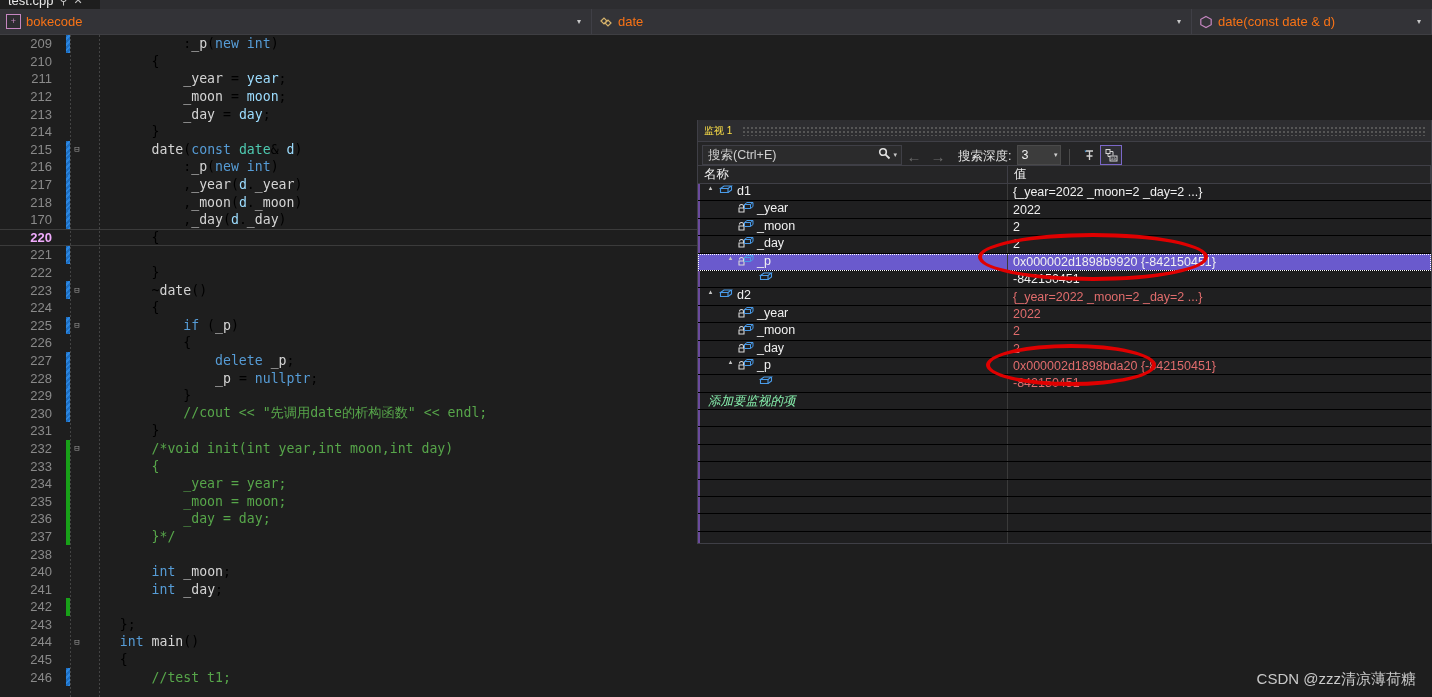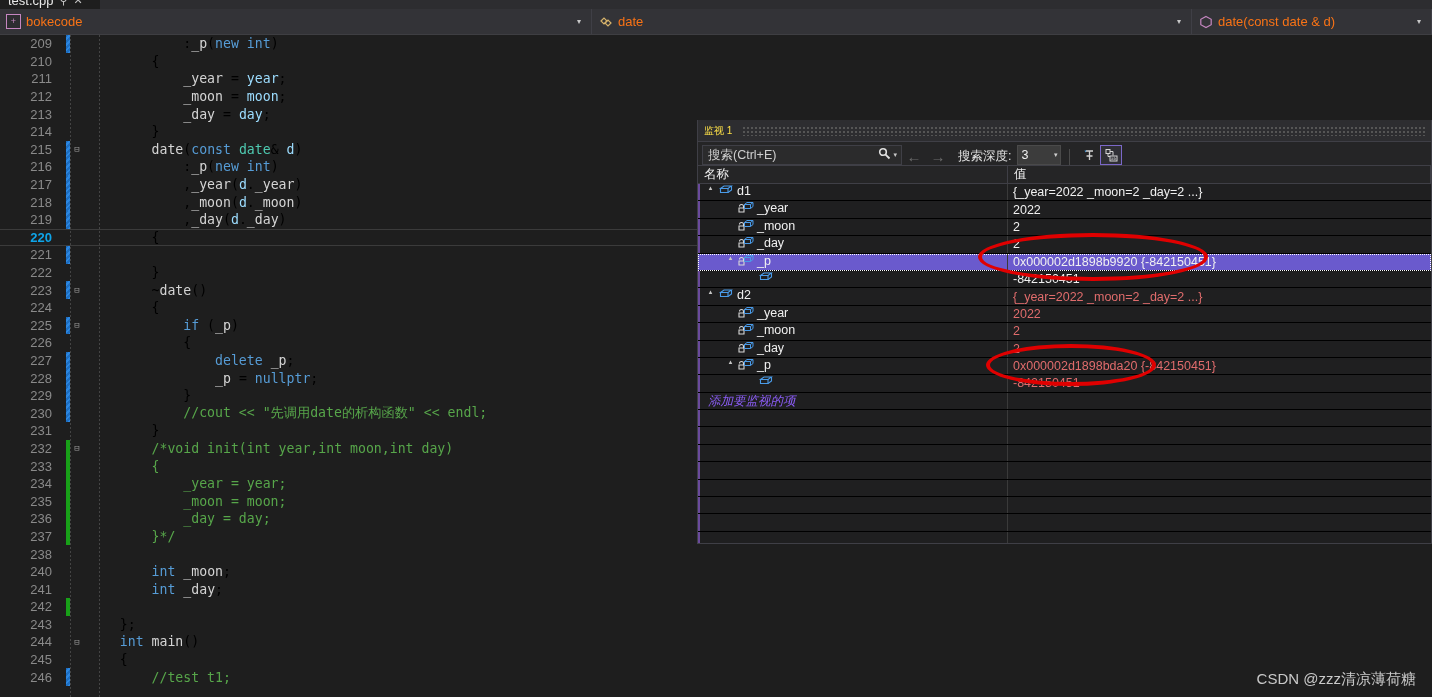--- a/index.html
+++ b/index.html
@@ -63,21 +63,21 @@
   .row {
     position:relative; height:17.6px; display:flex; align-items:center;
     font-family:"DejaVu Sans Mono", monospace; font-size:13.2px; white-space:pre;padding-left:8px;
   }
   .row.current { border-top:1px solid #3b3b3b; border-bottom:1px solid #3b3b3b; }
   .ln {
     width:52px; text-align:right; padding-right:8px;
     color:#8a8a8a; font-size:13px; flex:none;
     font-family:"Liberation Sans", sans-serif;
   }
-  .ln.bold { color:#0ea5e9; font-weight:bold; }
+  .ln.bold { color:#f0abfc; font-weight:bold; }
   .chg {
     width:4px; height:17.6px; flex:none; margin-left:6px;
   }
   .chg.blue { background:repeating-linear-gradient(135deg,#1d6ec1 0 2px,#2b86e0 2px 4px); }
   .chg.green { background:#18a018; }
   .fold {
     width:14px; flex:none; color:#9a9a9a; font-size:9px;
     text-align:center; font-family:"DejaVu Sans Mono", monospace;
   }
   .code { flex:1; padding-left:4px; }
@@ -149,21 +149,21 @@
     padding-left:6px; border-right:1px solid #3f3f46;
   }
   .col-name { width:310px; flex:none; }
   .col-val  { flex:1; }
   .grid-body { flex:1; background:#1f1f20; }
   .wrow {
     display:flex; height:17.4px; align-items:stretch;
     border-bottom:1px solid #000;
   }
   .wrow.sel { background:#6a5acd; outline:1px dotted #fff; outline-offset:-1px; }
-  .wrow.addnew .wc-name { font-style:italic; color:#8b5cf6; }
+  .wrow.addnew .wc-name { font-style:italic; color:#86efac; }
   .wc-name {
     width:310px; flex:none; display:flex; align-items:flex-start;
     padding-left:4px; color:#f0f0f0; font-size:12.5px;
     border-right:1px solid #3a3a3a; border-left:2px solid #6a4a9c;
     white-space:nowrap;
   }
   .wrow.sel .wc-name { border-left:2px solid #6a5acd; }
   .wc-val {
     flex:1; display:flex; align-items:center; padding-left:5px;
     font-size:12.5px; white-space:nowrap; overflow:hidden;
@@ -241,21 +241,21 @@
         <div class="row"><div class="ln">209</div><div class="chg blue"></div><div class="fold"></div><div class="code">            :<span class="id">_p</span>(<span class="kw">new</span> <span class="kw">int</span>)</div></div>
         <div class="row"><div class="ln">210</div><div class="chg"></div><div class="fold"></div><div class="code">        {</div></div>
         <div class="row"><div class="ln">211</div><div class="chg"></div><div class="fold"></div><div class="code">            <span class="id">_year</span> = <span class="var">year</span>;</div></div>
         <div class="row"><div class="ln">212</div><div class="chg"></div><div class="fold"></div><div class="code">            <span class="id">_moon</span> = <span class="var">moon</span>;</div></div>
         <div class="row"><div class="ln">213</div><div class="chg"></div><div class="fold"></div><div class="code">            <span class="id">_day</span> = <span class="var">day</span>;</div></div>
         <div class="row"><div class="ln">214</div><div class="chg"></div><div class="fold"></div><div class="code">        }</div></div>
         <div class="row"><div class="ln">215</div><div class="chg blue"></div><div class="fold">⊟</div><div class="code">        <span class="id">date</span>(<span class="kw">const</span> <span class="typ">date</span>&amp; <span class="var">d</span>)</div></div>
         <div class="row"><div class="ln">216</div><div class="chg blue"></div><div class="fold"></div><div class="code">            :<span class="id">_p</span>(<span class="kw">new</span> <span class="kw">int</span>)</div></div>
         <div class="row"><div class="ln">217</div><div class="chg blue"></div><div class="fold"></div><div class="code">            ,<span class="id">_year</span>(<span class="var">d</span>.<span class="id">_year</span>)</div></div>
         <div class="row"><div class="ln">218</div><div class="chg blue"></div><div class="fold"></div><div class="code">            ,<span class="id">_moon</span>(<span class="var">d</span>.<span class="id">_moon</span>)</div></div>
-        <div class="row"><div class="ln">219</div><div class="chg blue"></div><div class="fold"></div><div class="code">            ,<span class="id">_day</span>(<span class="var">d</span>.<span class="id">_day</span>)</div></div>
+        <div class="row"><div class="ln">170</div><div class="chg blue"></div><div class="fold"></div><div class="code">            ,<span class="id">_day</span>(<span class="var">d</span>.<span class="id">_day</span>)</div></div>
         <div class="row current"><div class="ln bold">220</div><div class="chg"></div><div class="fold"></div><div class="code">        {</div></div>
         <div class="row"><div class="ln">221</div><div class="chg blue"></div><div class="fold"></div><div class="code"></div></div>
         <div class="row"><div class="ln">222</div><div class="chg"></div><div class="fold"></div><div class="code">        }</div></div>
         <div class="row"><div class="ln">223</div><div class="chg blue"></div><div class="fold">⊟</div><div class="code">        ~<span class="id">date</span>()</div></div>
         <div class="row"><div class="ln">224</div><div class="chg"></div><div class="fold"></div><div class="code">        {</div></div>
         <div class="row"><div class="ln">225</div><div class="chg blue"></div><div class="fold">⊟</div><div class="code">            <span class="kw">if</span> (<span class="id">_p</span>)</div></div>
         <div class="row"><div class="ln">226</div><div class="chg"></div><div class="fold"></div><div class="code">            {</div></div>
         <div class="row"><div class="ln">227</div><div class="chg blue"></div><div class="fold"></div><div class="code">                <span class="kw">delete</span> <span class="id">_p</span>;</div></div>
         <div class="row"><div class="ln">228</div><div class="chg blue"></div><div class="fold"></div><div class="code">                <span class="id">_p</span> = <span class="kw">nullptr</span>;</div></div>
         <div class="row"><div class="ln">229</div><div class="chg blue"></div><div class="fold"></div><div class="code">            }</div></div>

